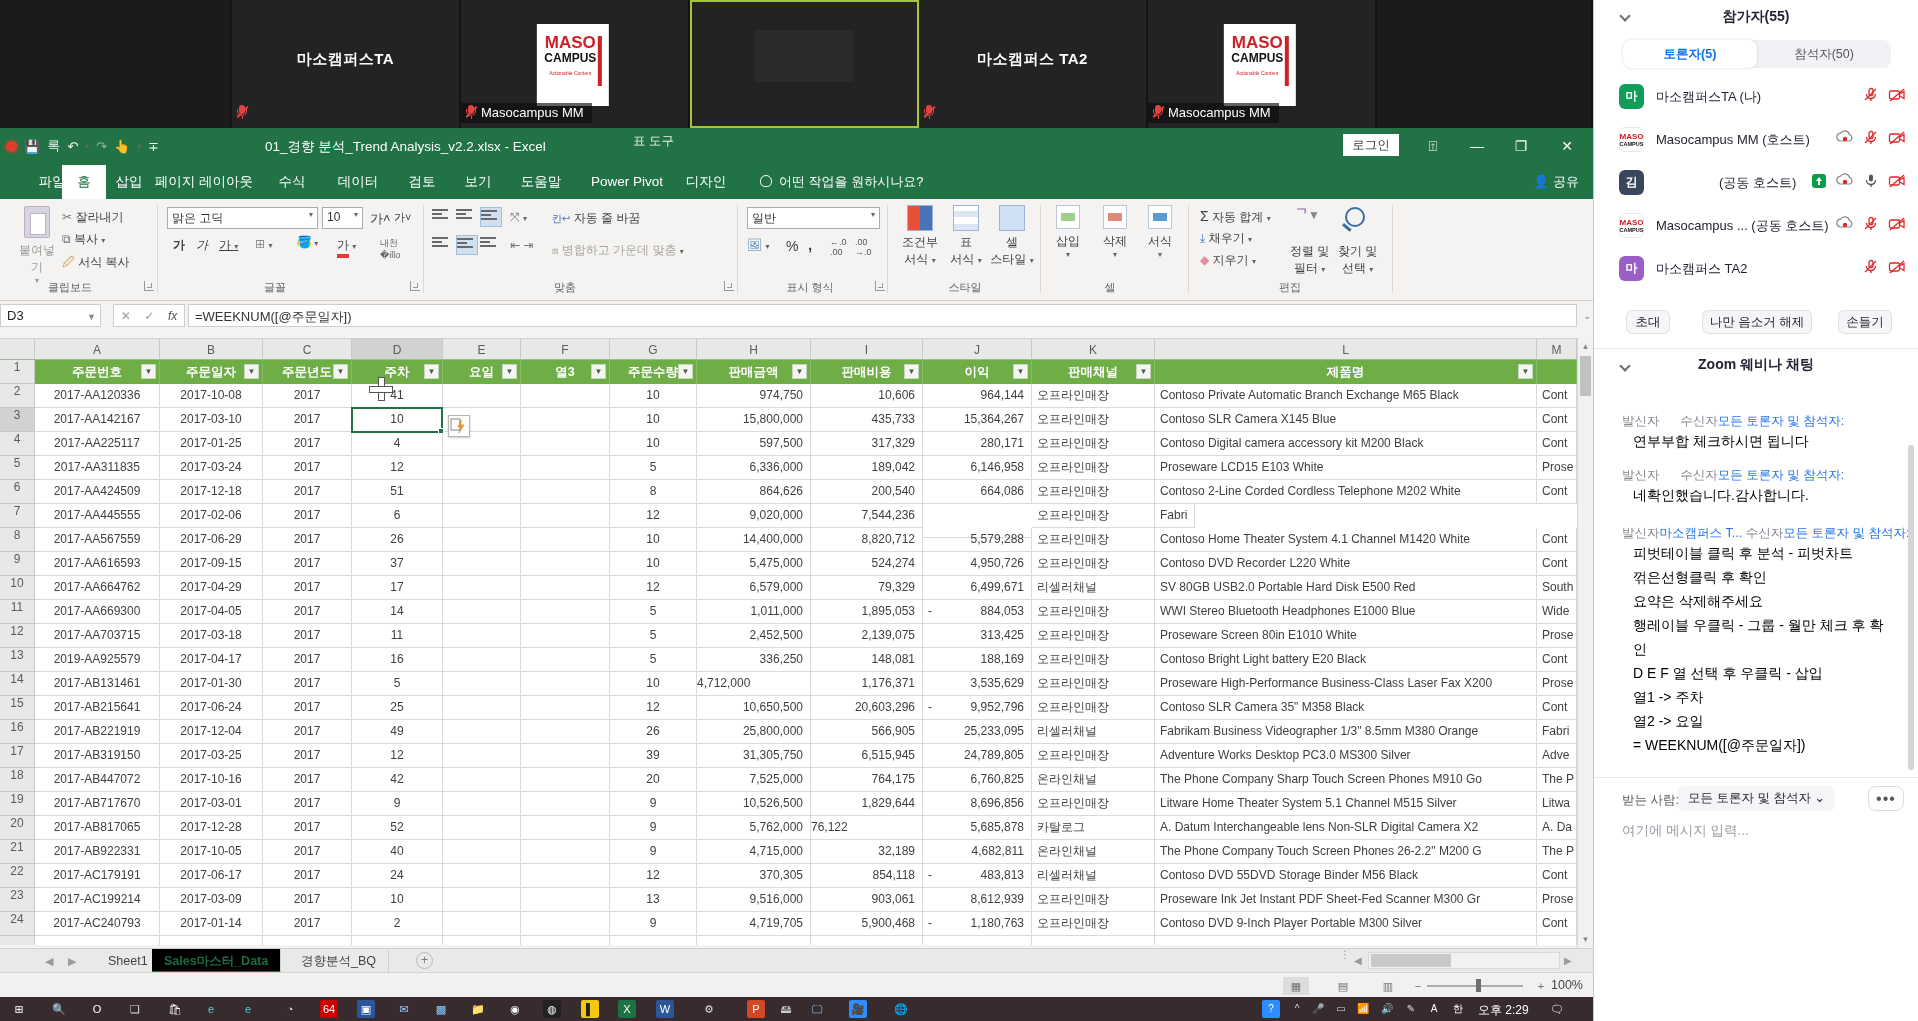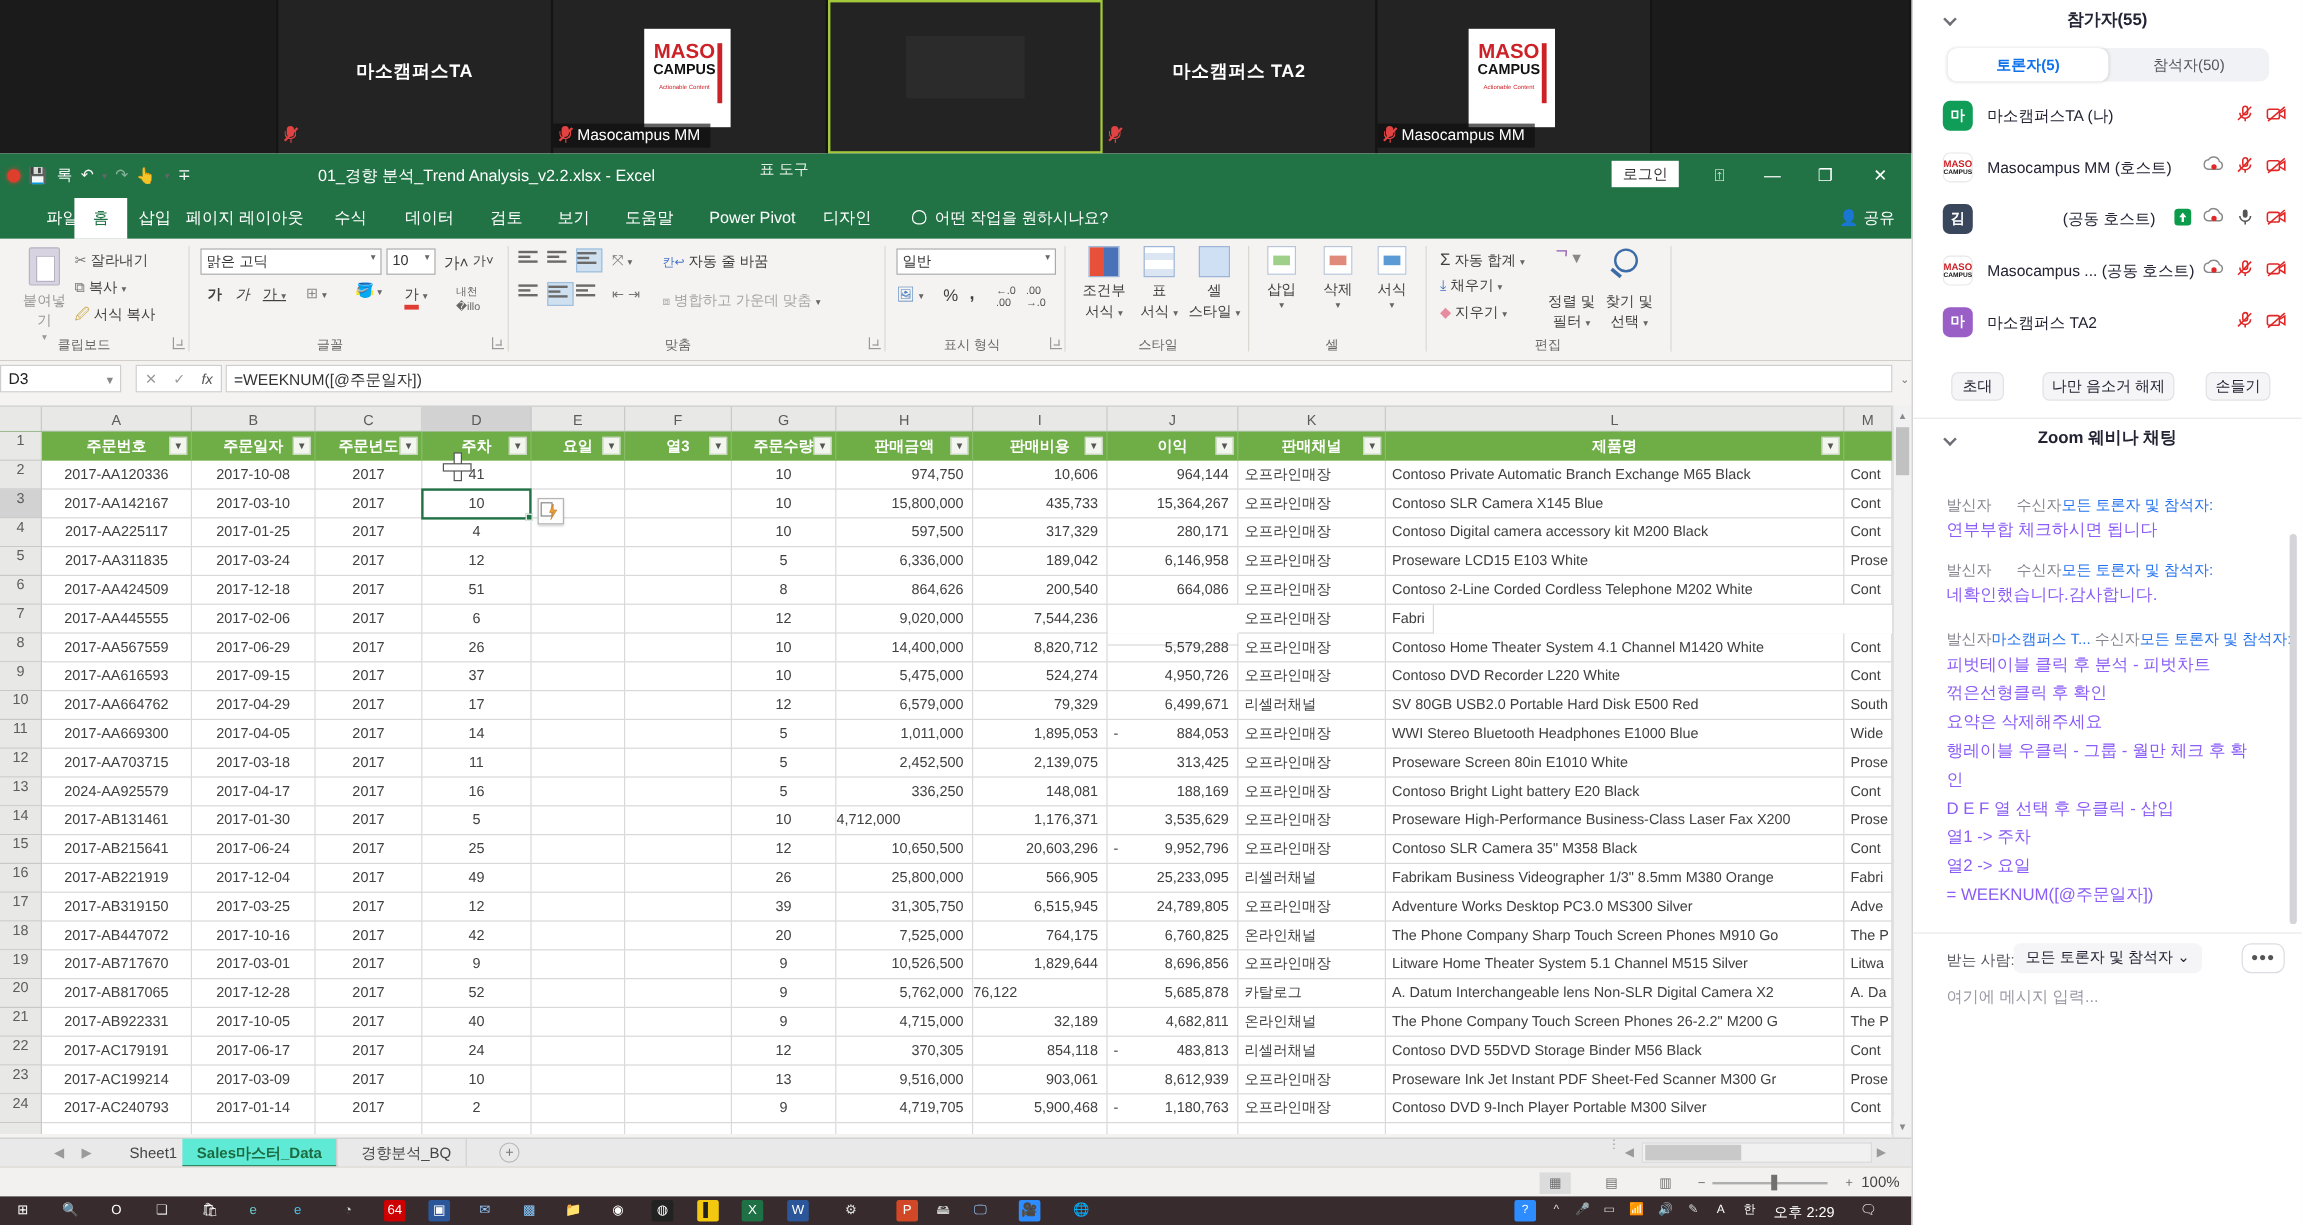--- a/index.html
+++ b/index.html
@@ -92,21 +92,21 @@
   .cursor-cross .h { position:absolute; left:0; top:9px; width:22px; height:5px; background:#fff; box-shadow:0 0 0 1px #555; }
 
   .vscroll { position:absolute; left:1577px; top:210px; width:16px; background:#f1f1f1; border-left:1px solid #d5d5d5; }
   .vscroll .arr { position:absolute; left:0; width:15px; height:17px; color:#8a8a8a; font-size:8px; text-align:center; line-height:17px; background:#f1f1f1; }
   .vscroll .thumb { position:absolute; left:2px; width:11px; background:#c1c1c1; }
 
   
   .sheetbar { position:absolute; left:0; top:820px; width:1593px; height:24px; background:#e9e9e9; border-top:1px solid #cfcfcf; font-size:12.5px; }
   .snav { position:absolute; top:0; color:#9a9a9a; line-height:24px; font-size:11px; }
   .stab { position:absolute; top:0; height:24px; line-height:24px; padding:0 12px; color:#444; border-right:1px solid #cfcfcf; }
-  .stab.active { background:#5eead4; color:#1d6b41; font-weight:bold; border-bottom:2px solid #217346; }
+  .stab.active { background:#000000; color:#1d6b41; font-weight:bold; border-bottom:2px solid #217346; }
   .plusbtn { position:absolute; top:3px; width:17px; height:17px; border:1px solid #b9b9b9; border-radius:50%; color:#777; text-align:center; line-height:15px; font-size:12px; }
   .hscroll { position:absolute; top:3px; height:17px; background:#f1f1f1; border:1px solid #d9d9d9; }
   .hthumb { position:absolute; top:1px; height:13px; background:#c9c9c9; }
 
   
   .statusbar { position:absolute; left:0; top:844px; width:1593px; height:26px; background:#f2f1ef; border-top:1px solid #d8d5d1; }
   .viewico { position:absolute; top:4px; width:26px; height:18px; text-align:center; color:#707070; font-size:11px; line-height:18px; }
   .viewico.on { background:#dcdcdc; }
   .zoomtrack { position:absolute; top:12px; height:2px; background:#aeaeae; }
   .zoomthumb { position:absolute; top:6px; width:5px; height:13px; background:#707070; }
@@ -129,21 +129,21 @@
   .pname { position:absolute; left:62px; top:4px; font-size:13px; color:#232333; white-space:nowrap; }
   .picons { position:absolute; right:12px; top:3px; display:flex; gap:9px; align-items:center; }
   .maso-mini { background:#fff; border:1px solid #eee; display:flex; flex-direction:column; align-items:center; justify-content:center; }
   .maso-mini .m1 { color:#cc2127; font-weight:bold; font-size:8px; line-height:8px; }
   .maso-mini .m2 { color:#111; font-weight:bold; font-size:5.5px; line-height:6px; }
   .zbtn { position:absolute; top:310px; height:24px; background:#f5f5f7; border:1px solid #e2e2e6; border-radius:6px; font-size:12.5px; color:#232333; text-align:center; line-height:22px; }
   .zdivider { position:absolute; left:0; width:100%; height:1px; background:#e8e8ec; }
   .chathdr { position:absolute; left:0; top:356px; width:100%; text-align:center; font-size:14px; font-weight:bold; color:#232333; }
   .msg-meta { position:absolute; left:28px; font-size:12.5px; color:#85858f; white-space:nowrap; }
   .msg-meta .blue { color:#2472ed; }
-  .msg-body { position:absolute; left:28px; font-size:14px; color:#8b5cf6; white-space:nowrap; }
+  .msg-body { position:absolute; left:39px; font-size:14px; color:#000000; white-space:nowrap; }
   .chatscroll { position:absolute; right:4px; width:6px; background:#d4d4d9; border-radius:3px; }
   .tolabel { position:absolute; left:28px; top:792px; font-size:12.5px; color:#55555e; }
   .topill { position:absolute; left:84px; top:786px; height:25px; background:#f5f5f7; border-radius:6px; font-size:12.5px; color:#232333; line-height:25px; padding:0 10px; }
   .moredots { position:absolute; right:14px; top:786px; width:36px; height:25px; border:1px solid #dcdce2; border-radius:8px; color:#555; text-align:center; line-height:23px; letter-spacing:1px; }
   .msginput { position:absolute; left:28px; top:822px; font-size:13.5px; color:#9b9ba5; }
 
   svg { display:block; }
 </style>
 </head>
 <body>
@@ -561,21 +561,21 @@
           <div class="d" style="width:87px;text-align:center;">5</div>
           <div class="d" style="width:114px;text-align:right;padding-right:7px;">2,452,500</div>
           <div class="d" style="width:112px;text-align:right;padding-right:7px;">2,139,075</div>
           <div class="d" style="width:109px;text-align:right;padding-right:7px;">313,425</div>
           <div class="d" style="width:123px;text-align:left;padding-left:5px;">오프라인매장</div>
           <div class="d" style="width:382px;text-align:left;padding-left:5px;">Proseware Screen 80in E1010 White</div>
           <div class="d" style="width:40px;text-align:left;padding-left:5px;">Prose</div>
         </div>
         <div class="trow">
           <div class="rownum">13</div>
-          <div class="d" style="width:125px;text-align:center;">2024-AA925579</div>
+          <div class="d" style="width:125px;text-align:center;">2019-AA925579</div>
           <div class="d" style="width:103px;text-align:center;">2017-04-17</div>
           <div class="d" style="width:89px;text-align:center;">2017</div>
           <div class="d" style="width:91px;text-align:center;">16</div>
           <div class="d" style="width:78px;text-align:center;"></div>
           <div class="d" style="width:89px;text-align:center;"></div>
           <div class="d" style="width:87px;text-align:center;">5</div>
           <div class="d" style="width:114px;text-align:right;padding-right:7px;">336,250</div>
           <div class="d" style="width:112px;text-align:right;padding-right:7px;">148,081</div>
           <div class="d" style="width:109px;text-align:right;padding-right:7px;">188,169</div>
           <div class="d" style="width:123px;text-align:left;padding-left:5px;">오프라인매장</div>

